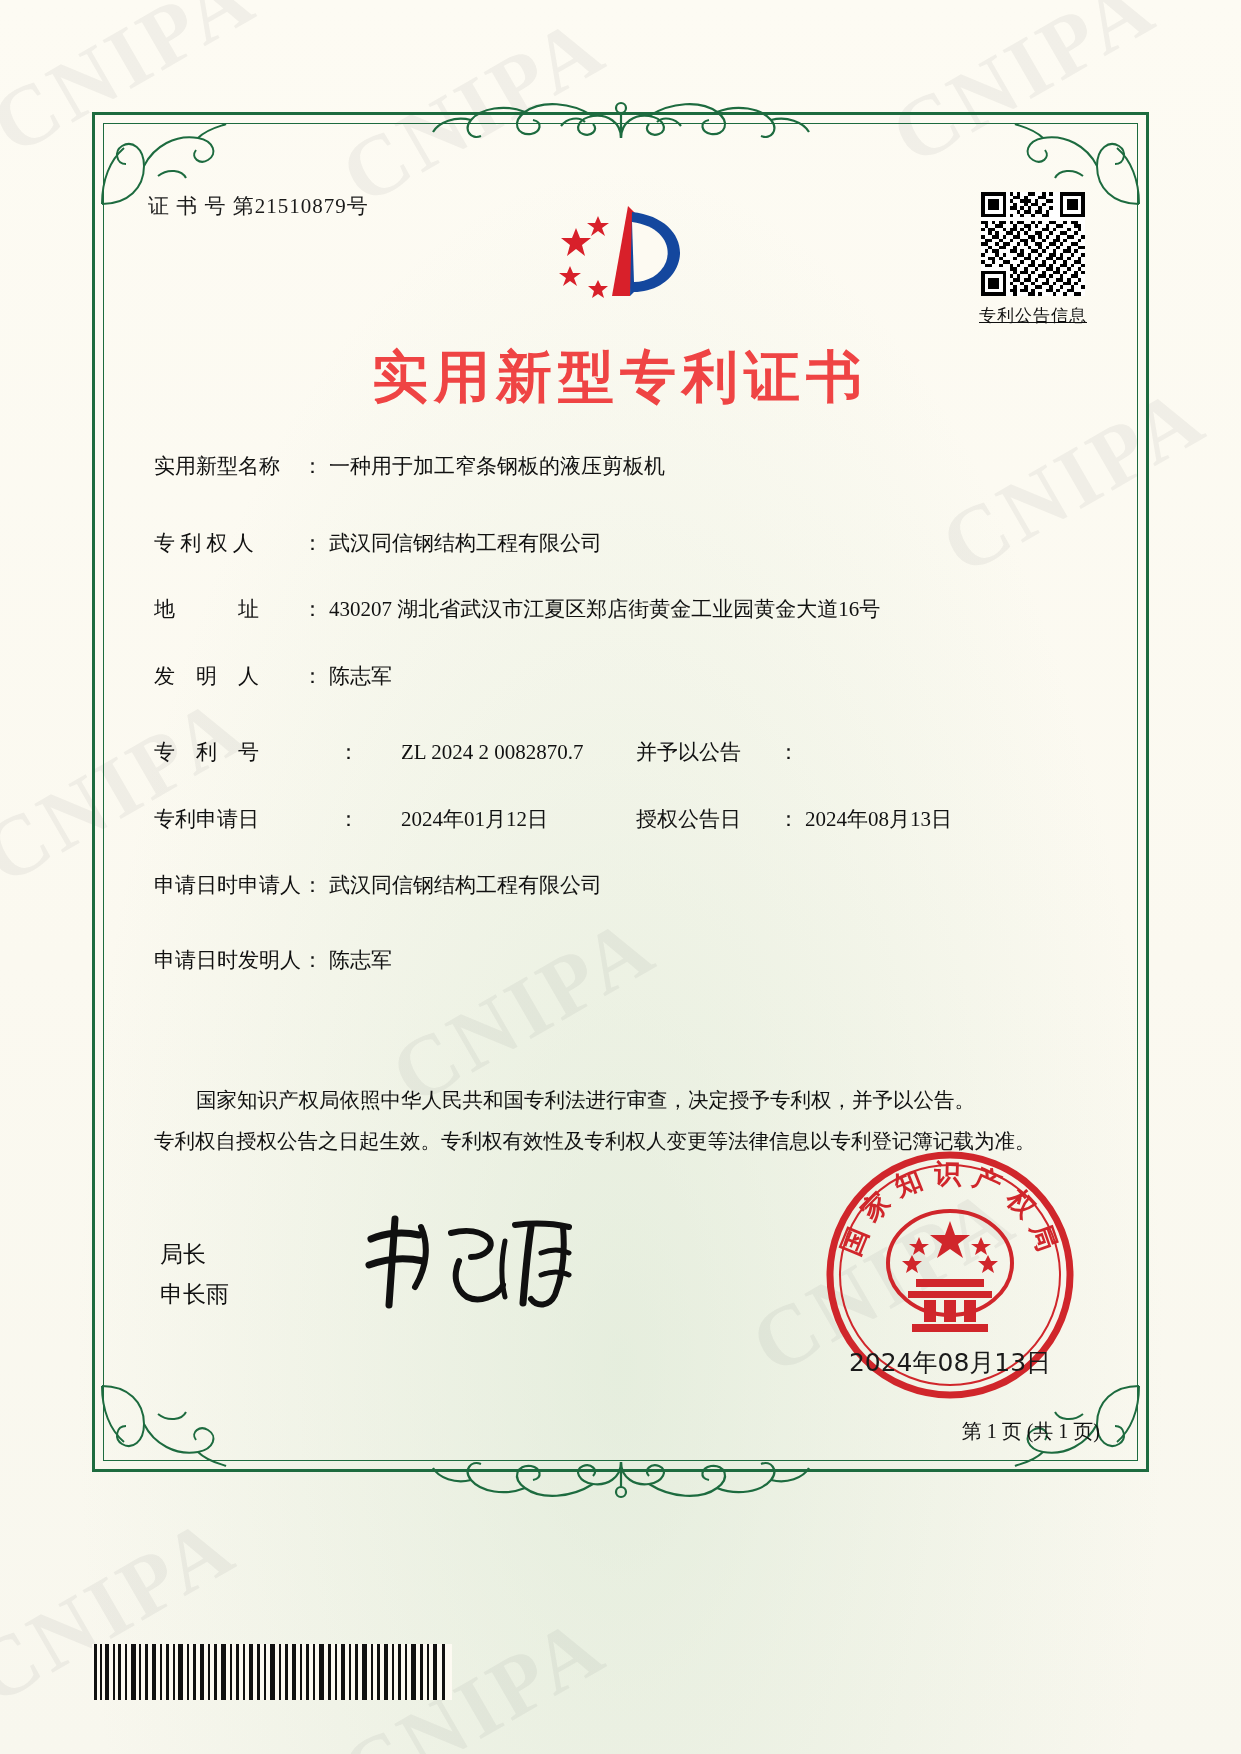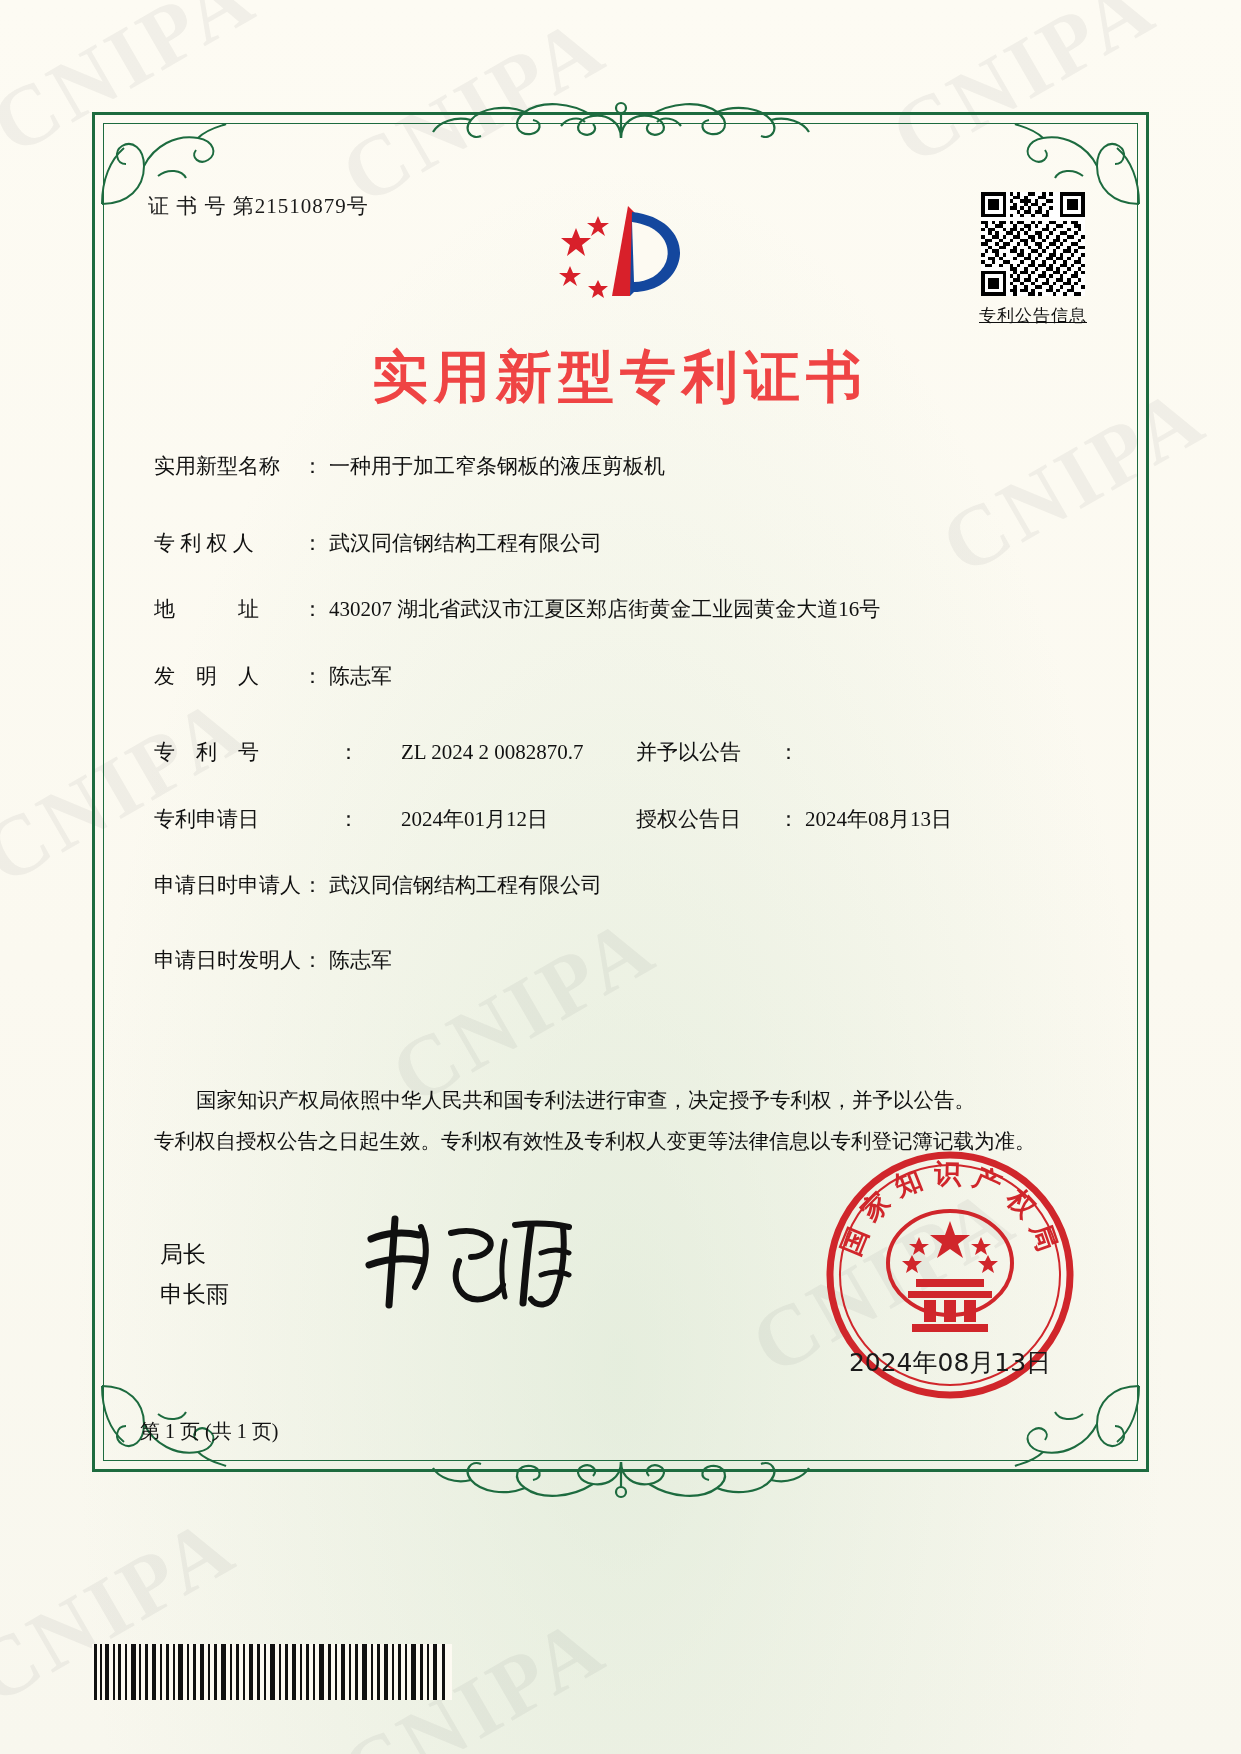--- a/index.html
+++ b/index.html
@@ -225,21 +225,21 @@
     top: 995px;
     width: 260px;
     height: 260px;
   }
 
   .page-num {
     position: absolute;
     left: 0;
     right: 0;
     top: 1268px;
-    text-align: left;
+    text-align: right;
     font-size: 20px;
     color: #111;
   }
 
   .barcode {
     position: absolute;
     left: 92px;
     bottom: 54px;
     width: 360px;
     height: 56px;

